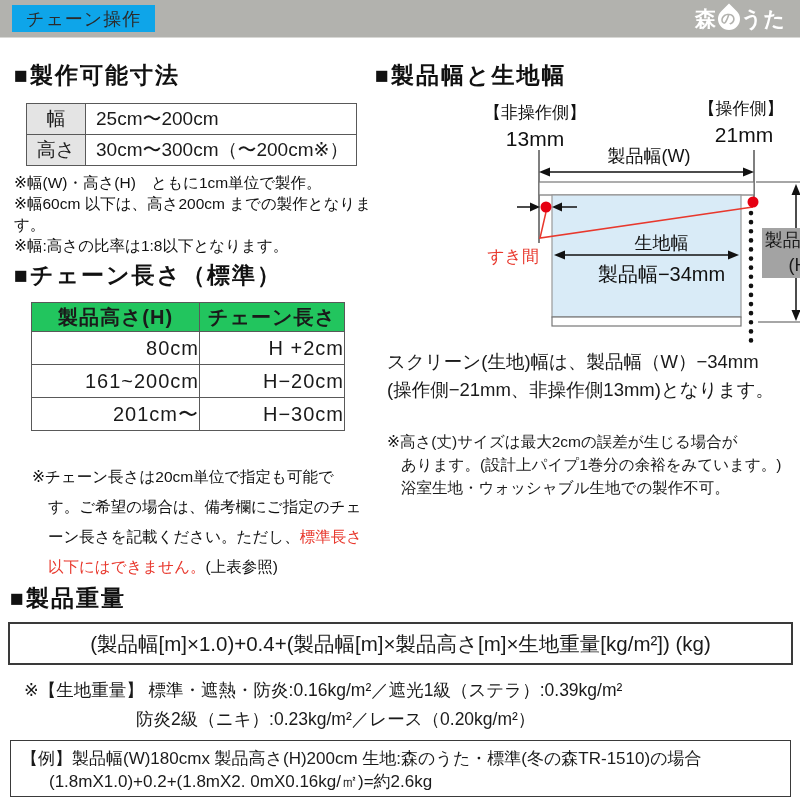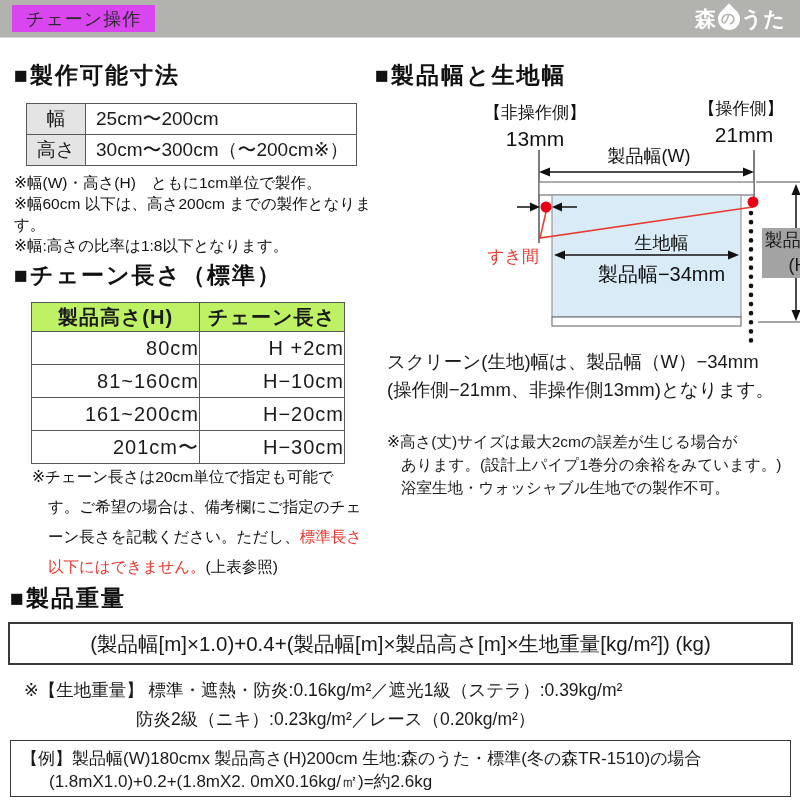--- a/index.html
+++ b/index.html
@@ -8,21 +8,21 @@
     width:800px; height:800px; position:relative; overflow:hidden;
     font-family:"Liberation Sans","DejaVu Sans",sans-serif;
     color:#1a1a1a;
   }
   .abs { position:absolute; }
 
   
   .header { left:0; top:0; width:800px; height:38px; background:#b2b2ae; border-bottom:1px solid #d8d8d5; }
   .header-tab {
     position:absolute; left:12px; top:5px; height:27px; padding:0 14px;
-    background:#d946ef; display:flex; align-items:center;
+    background:#0ea5e9; display:flex; align-items:center;
     font-size:18px; letter-spacing:1px; color:#2b2b2b;
   }
   .brand {
     position:absolute; right:14px; top:5px; height:28px; display:flex; align-items:center;
     color:#ffffff; font-size:21px; font-weight:bold; letter-spacing:1px;
   }
   .brand-leaf {
     display:inline-flex; width:22px; height:22px; margin:0 1px;
     background:#ffffff; border-radius:0 50% 50% 50%;
     transform:rotate(45deg); align-items:center; justify-content:center;
@@ -34,21 +34,21 @@
 
   
   .tbl1 { border-collapse:collapse; font-size:19px; }
   .tbl1 td { border:1.5px solid #595959; height:31px; }
   .tbl1 .lbl { background:#e4e4e4; width:59px; text-align:center; }
   .tbl1 .val { width:271px; padding-left:10px; text-align:left; }
 
   
   .tbl2 { border-collapse:collapse; font-size:20px; }
   .tbl2 th, .tbl2 td { border:1.5px solid #595959; text-align:center; }
-  .tbl2 th { background:#bef264; height:29px; font-weight:bold; letter-spacing:1px;margin-top:8px; }
+  .tbl2 th { background:#22c55e; height:29px; font-weight:bold; letter-spacing:1px;margin-top:8px; }
   .tbl2 td { height:33px; letter-spacing:1px;text-align:right; }
   .tbl2 .c1 { width:168px; }
   .tbl2 .c2 { width:145px; }
 
   .note { font-size:15.5px; line-height:21px; color:#111; }
   .hang { padding-left:16px; text-indent:-16px; }
   .red { color:#e8382d; }
 
   
   .diagram { left:385px; top:95px; width:412px; height:258px;margin-left:44px; }
@@ -116,24 +116,20 @@
   <thead>
     <tr>
       <th class="c1">製品高さ(H)</th>
       <th class="c2">チェーン長さ</th>
     </tr>
   </thead>
   <tbody>
     <tr>
       <td>80cm</td>
       <td>H +2cm</td>
-    </tr>
-    <tr>
-      <td>81~160cm</td>
-      <td>H−10cm</td>
     </tr>
     <tr>
       <td>161~200cm</td>
       <td>H−20cm</td>
     </tr>
     <tr>
       <td>201cm〜</td>
       <td>H−30cm</td>
     </tr>
   </tbody>

